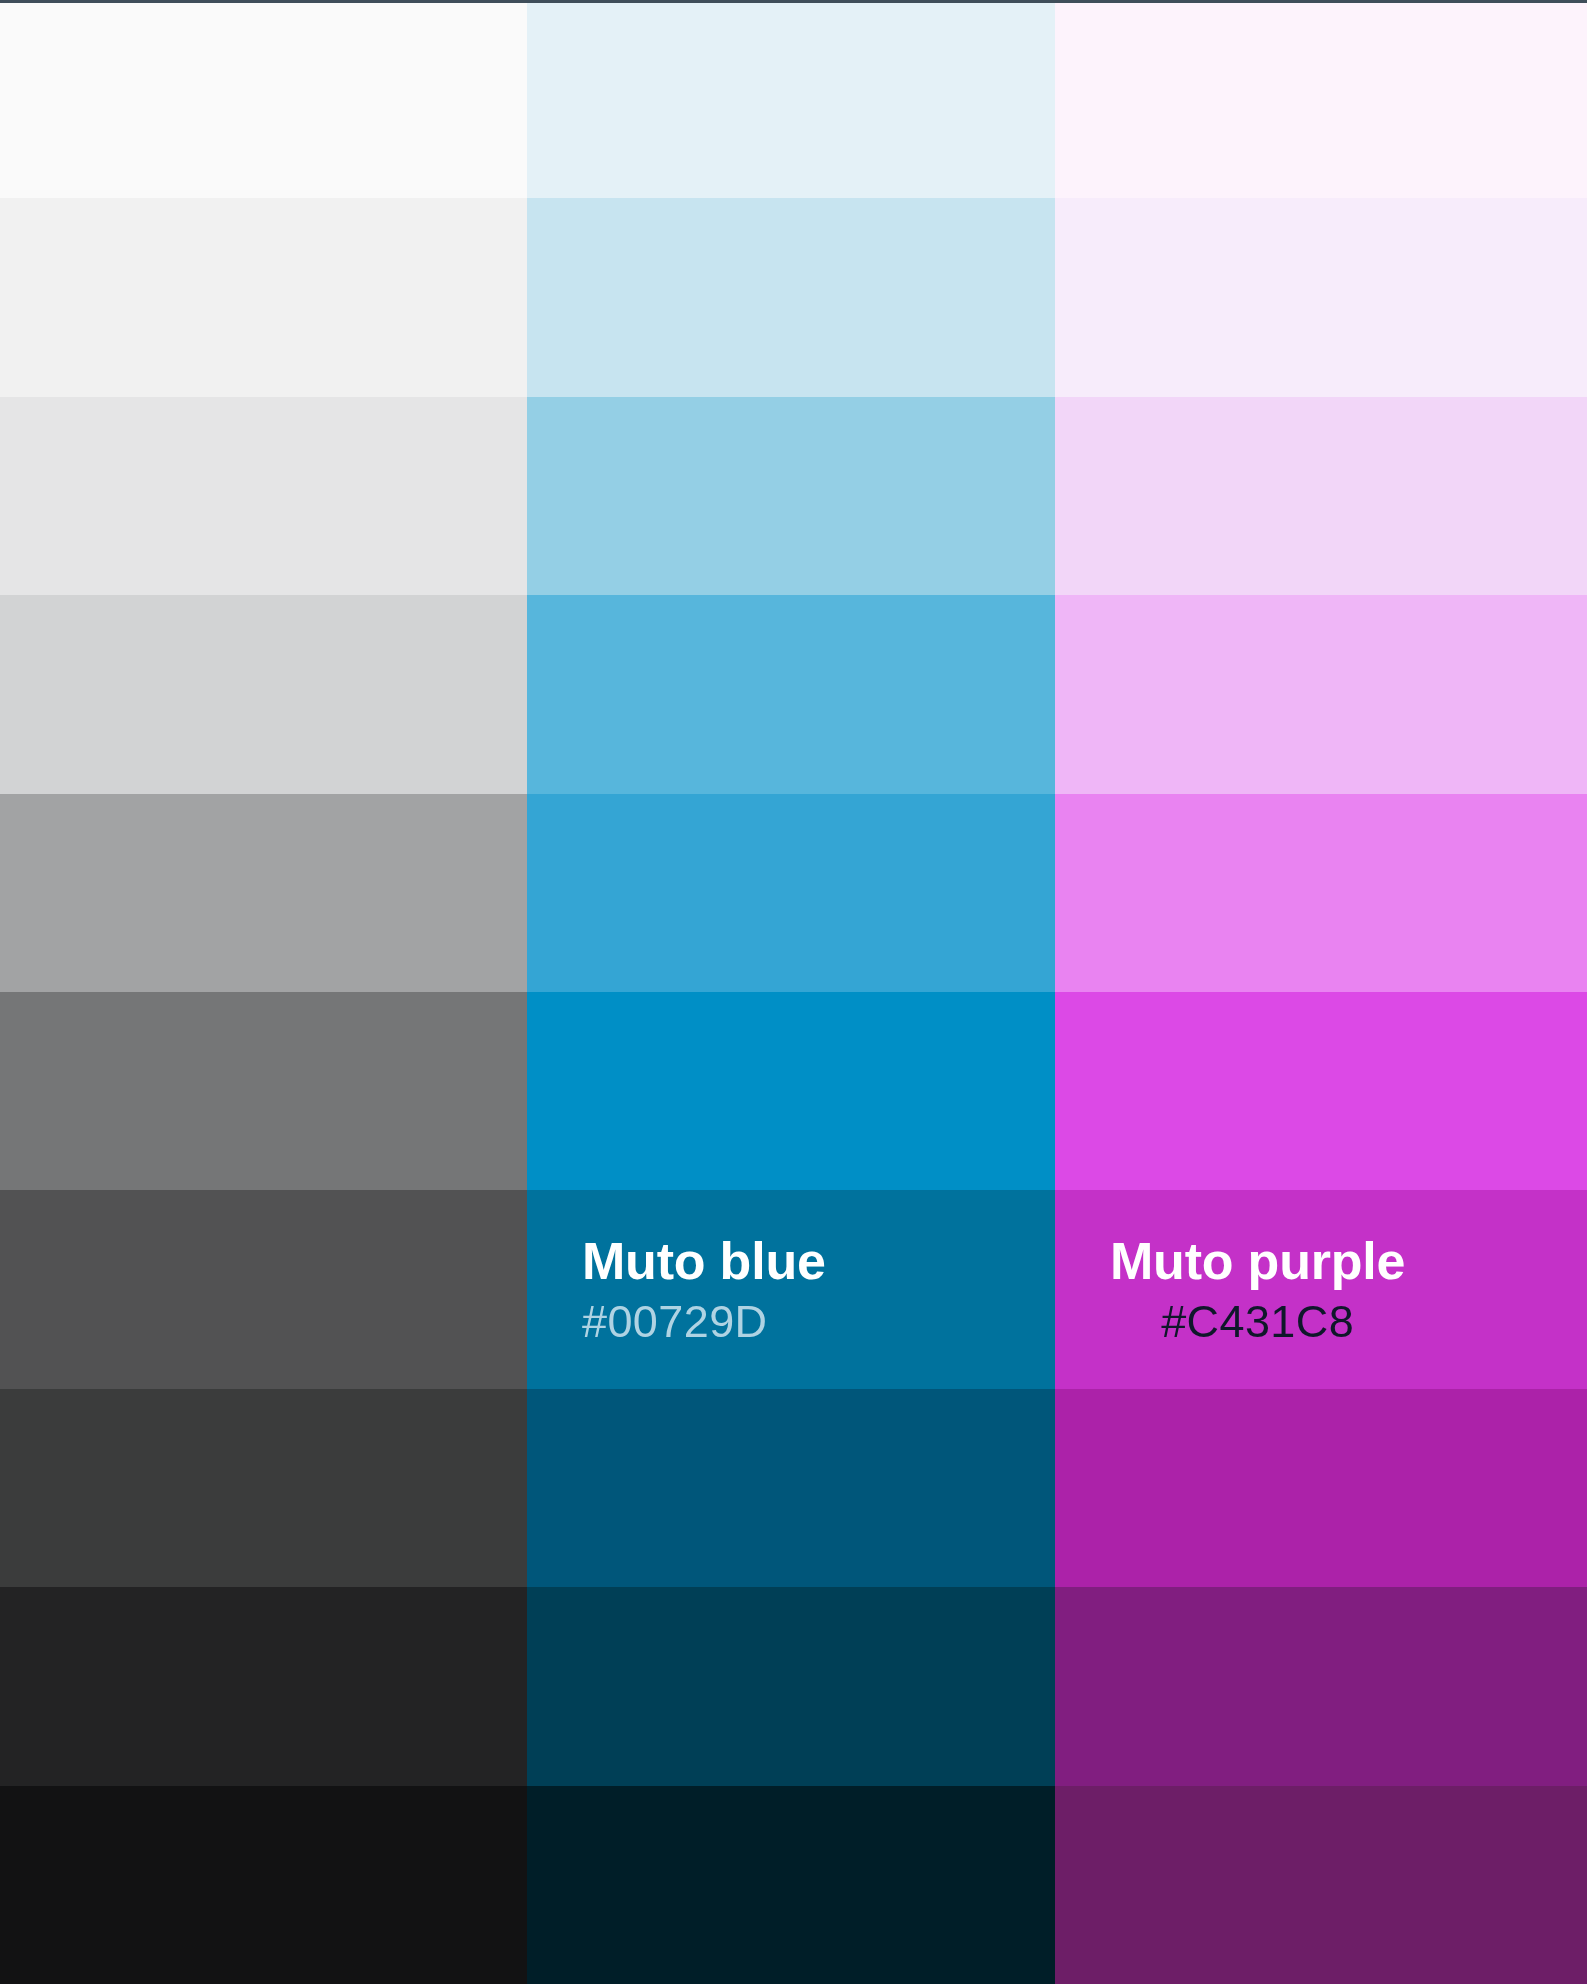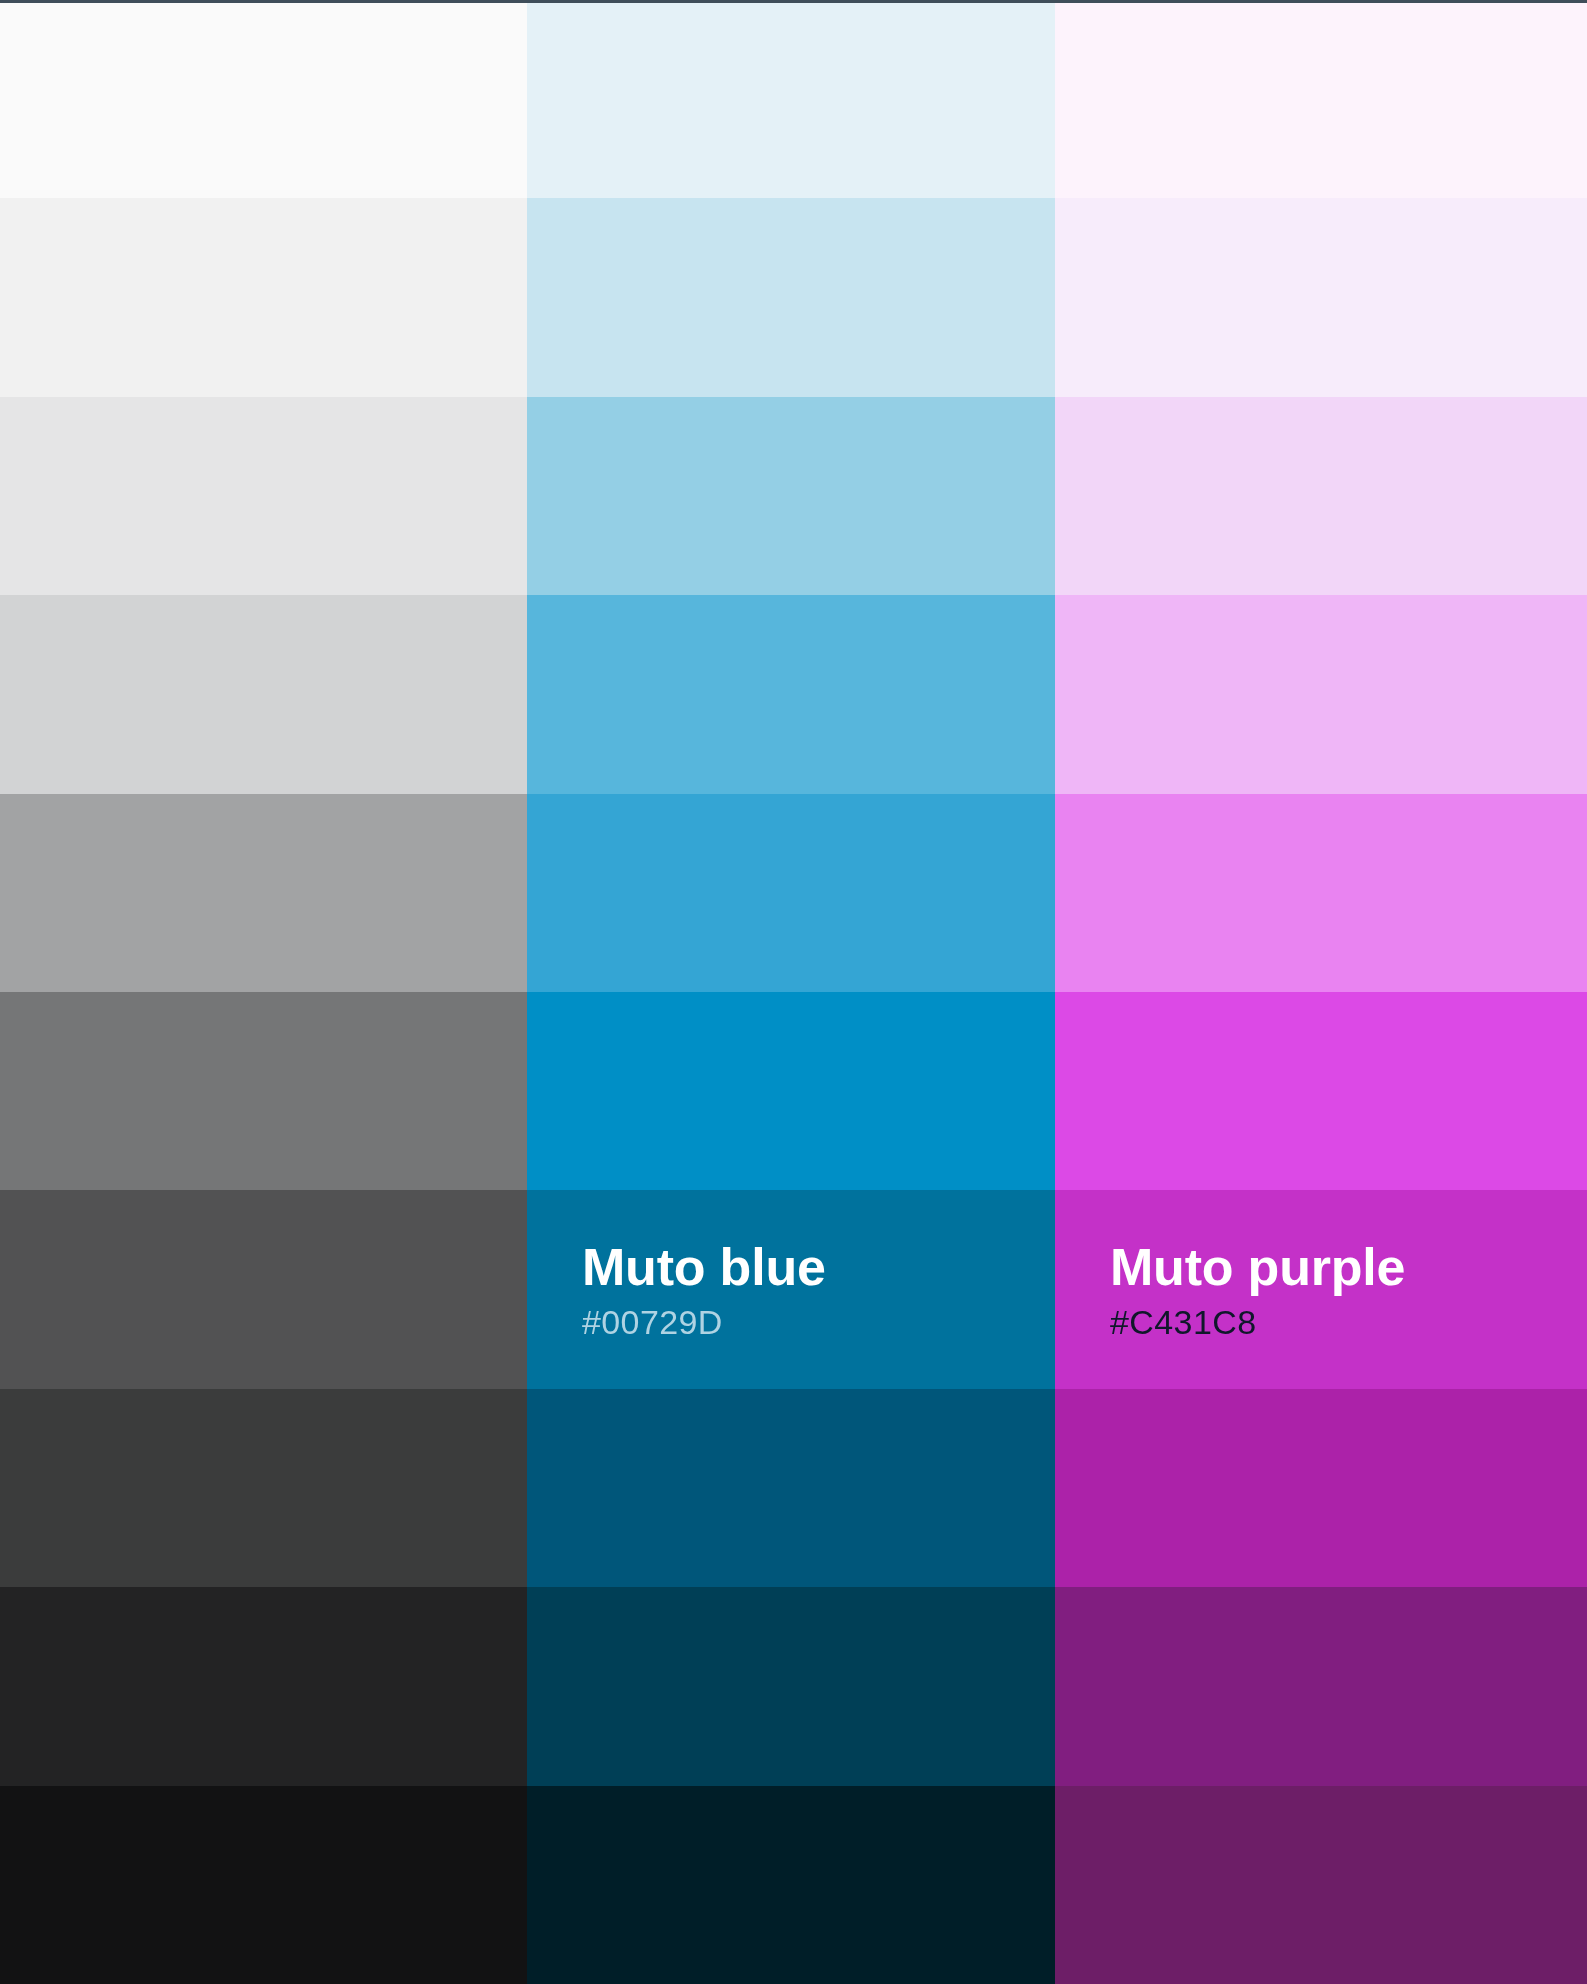--- a/index.html
+++ b/index.html
@@ -36,21 +36,21 @@
   }
 
   .palette-column {
     display: flex;
     flex-direction: column;
     height: 1984px;
   }
 
   .col-neutral { width: 527px; }
   .col-blue    { width: 528px; }
-  .col-purple  { width: 532px; }
+  .col-purple  { width: 532px; text-align: center; }
 
   .swatch {
     flex: 1 1 0;
     position: relative;
     box-sizing: border-box;
   }
 
   .swatch-label {
     position: absolute;
     left: 55px;
@@ -63,21 +63,21 @@
   .swatch-name {
     display: block;
     font-size: 52px;
     font-weight: 600;
     letter-spacing: -0.2px;
     margin-bottom: 9px;
   }
 
   .swatch-hex {
     display: block;
-    font-size: 34px;
+    font-size: 45px;
     font-weight: 400;
     letter-spacing: 0.4px;
   }
 </style>
 </head>
 <body>
 
 <div id="palette-board">
 
   <div class="top-rule" style="background: rgb(63, 78, 90);"></div>

